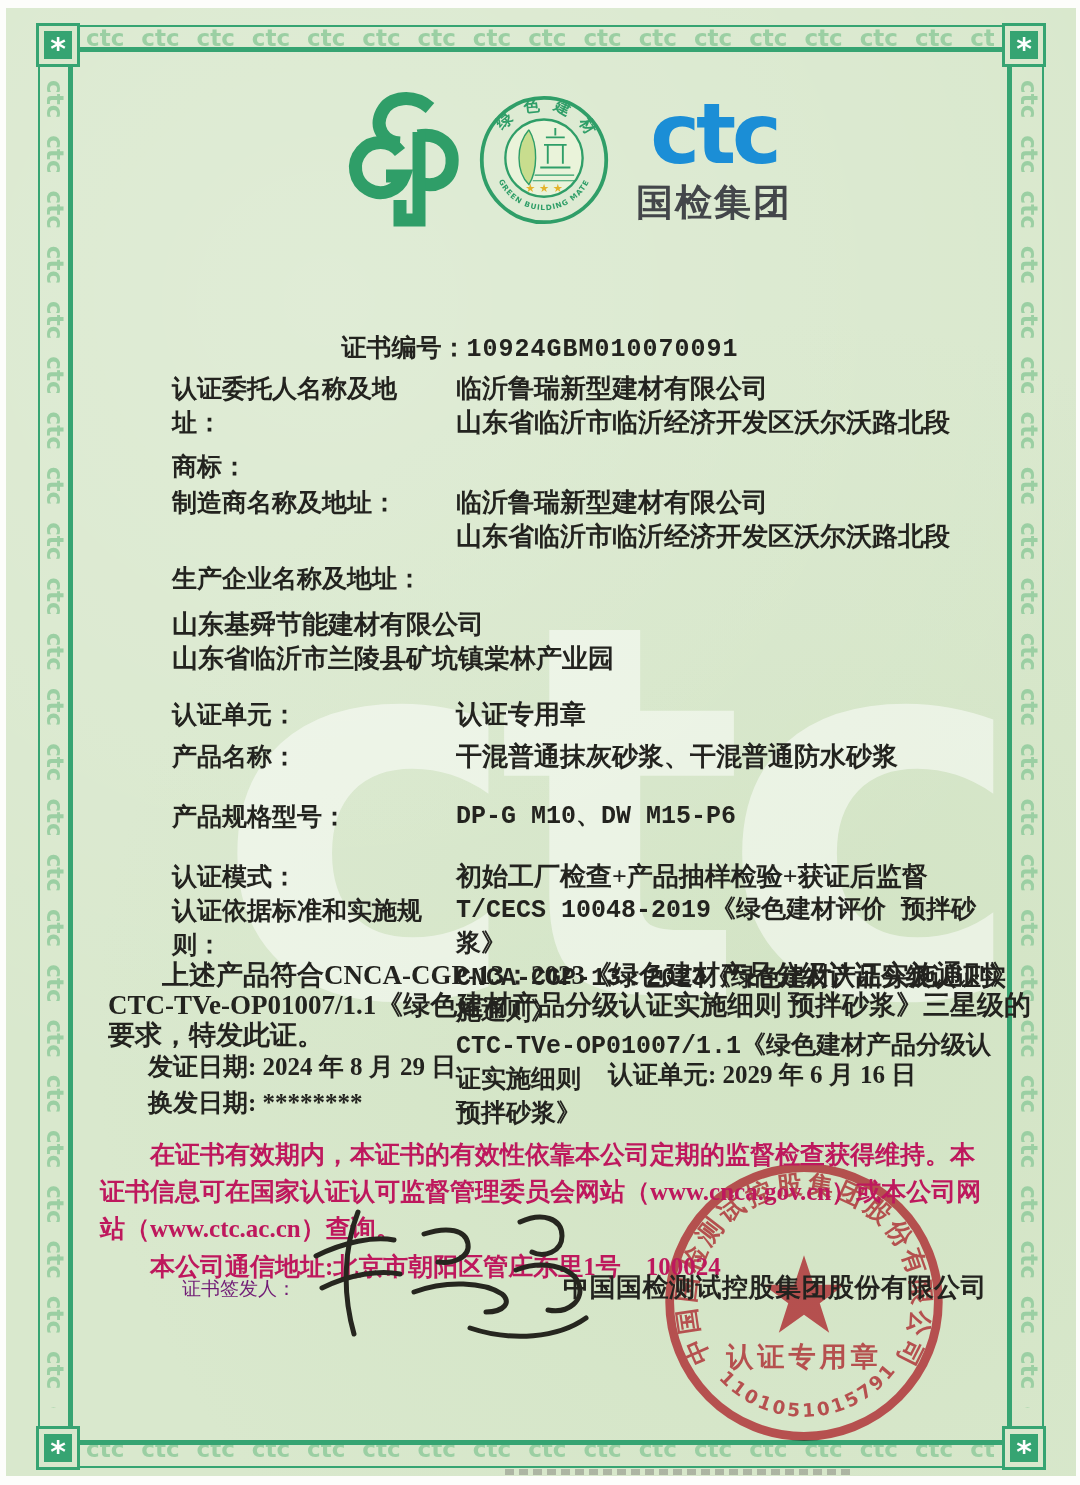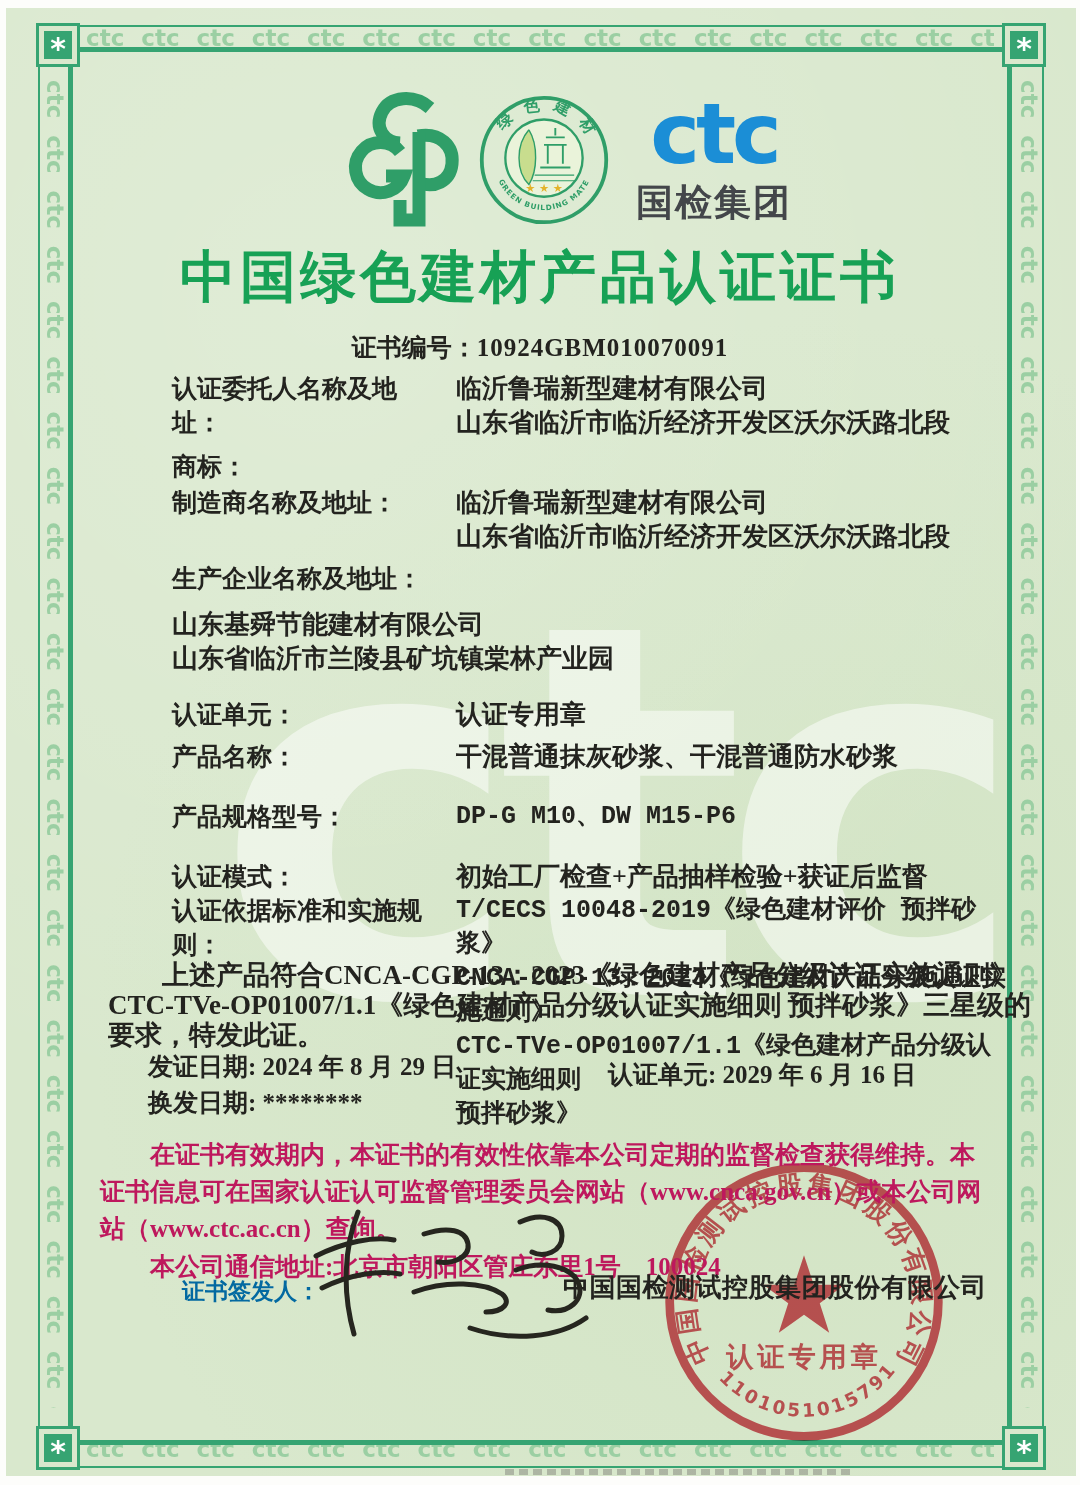--- a/index.html
+++ b/index.html
@@ -34,40 +34,40 @@
   .ctc-logo{position:absolute;left:614px;top:96px;width:200px;text-align:center;}
   .ctc-word{font-family:"DejaVu Sans",sans-serif;font-weight:900;font-size:84px;line-height:76px;
             letter-spacing:-4px;color:#1b8ed6;}
   .ctc-sub{margin-top:6px;font-family:"DejaVu Sans",sans-serif;font-weight:900;font-size:37px;
            letter-spacing:2px;color:#43464a;}
   
   .title{position:absolute;left:0;top:240px;width:100%;text-align:center;z-index:3;
          font-weight:900;font-size:56px;letter-spacing:4px;color:#17a155;}
   .cert-no{position:absolute;left:0;top:331px;width:100%;text-align:center;z-index:3;
            font-weight:700;font-size:25px;color:#23231f;}
-  .cert-no .num{font-family:Liberation Serif, serif;letter-spacing:1px;}
+  .cert-no .num{font-family:Liberation Mono, monospace;letter-spacing:1px;}
   
   .fields{position:absolute;left:172px;top:372px;width:840px;z-index:3;}
   .field-row{display:flex;align-items:flex-start;gap:12px;}
   .field-label{width:272px;flex:none;font-weight:700;font-size:25px;line-height:34px;color:#23231f;}
   .field-values{flex:1;font-weight:700;font-size:26px;line-height:34px;color:#23231f;}
   .field-values.mono{font-family:"Liberation Mono","Liberation Serif",monospace;font-size:25px;letter-spacing:0;}
   
   .statement{position:absolute;left:80px;top:960px;width:928px;z-index:3;
              font-weight:700;font-size:27px;line-height:30px;text-indent:2em;color:#23231f;margin-left:28px;}
   .dates{position:absolute;left:0;top:0;width:100%;z-index:3;font-weight:700;font-size:25px;color:#23231f;}
   .d-issue{position:absolute;left:148px;top:1050px;}
   .d-reissue{position:absolute;left:148px;top:1086px;}
   .d-valid{position:absolute;left:608px;top:1058px;}
   .footnote{position:absolute;left:100px;top:1136px;width:886px;z-index:3;
             font-weight:700;font-size:25px;line-height:37px;color:#be185d;font-family:Liberation Serif, serif;}
   .footnote .para{text-indent:2em;}
   .footnote .addr{padding-left:2em;margin-top:1px;}
   
-  .signer-label{position:absolute;left:182px;top:1276px;z-index:4;font-weight:700;font-size:23px;color:#0369a1;}
+  .signer-label{position:absolute;left:182px;top:1276px;z-index:4;font-weight:400;font-size:19px;color:#701a75;}
   .signature{position:absolute;left:296px;top:1200px;z-index:4;}
   .company{position:absolute;left:563px;top:1270px;z-index:3;font-weight:700;font-size:26px;
            letter-spacing:0.5px;color:#23231f;}
   .seal{position:absolute;left:658px;top:1156px;width:292px;height:292px;z-index:2;
         mix-blend-mode:multiply;opacity:.92;}
   .fineprint{position:absolute;left:505px;top:1469px;width:350px;height:6px;z-index:3;opacity:.45;
              background:repeating-linear-gradient(90deg,#7a7a74 0 9px,transparent 9px 14px);}
 </style>
 </head>
 <body>
@@ -126,21 +126,20 @@
         <textPath href="#arcBot" startOffset="2">GREEN BUILDING MATERIALS</textPath>
       </text>
     </svg>
 
     <div class="ctc-logo">
       <div class="ctc-word">ctc</div>
       <div class="ctc-sub">国检集团</div>
     </div>
   </div>
 
-  <div class="title">中国绿色建材产品认证证书</div>
   <div class="cert-no">
     <span>证书编号：</span><span class="num">10924GBM010070091</span>
   </div>
 
   <div class="fields" id="fields">
     <div class="field-row" style="margin-bottom: 10px;">
       <div class="field-label">认证委托人名称及地址：</div>
       <div class="field-values">
           <div>临沂鲁瑞新型建材有限公司</div>
           <div>山东省临沂市临沂经济开发区沃尔沃路北段</div>

